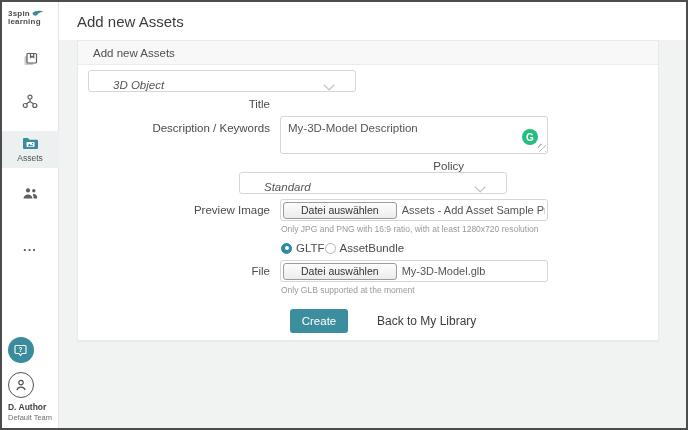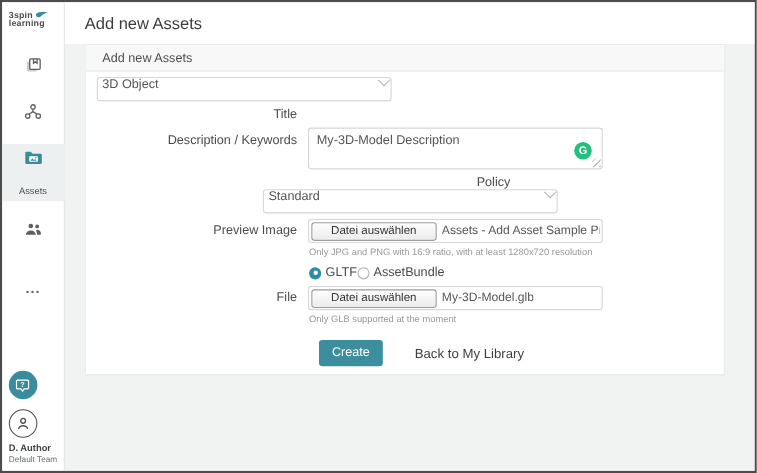--- a/index.html
+++ b/index.html
@@ -18,21 +18,21 @@
   .logo { padding:8px 4px 6px 6px; align-self:flex-start; cursor:pointer; }
   .logo-line1 { display:flex; align-items:flex-start; gap:2px;text-align:center; }
   .logo-txt { font-size:8px; font-weight:bold; color:#4d4d4d; letter-spacing:.2px; line-height:8px; }
   .logo-swoosh { width:12px; height:7px; }
   .nav-icon {
     width:40px; height:26px; display:flex; align-items:center; justify-content:center;
     color:#5c6063; cursor:pointer;
   }
   .nav-item-assets {
     width:57px; padding:6px 0 5px 0; background:#edf0f0; display:flex;
-    flex-direction:column; align-items:center; gap:18px; cursor:pointer;
+    flex-direction:column; align-items:center; gap:3px; cursor:pointer;
   }
   .assets-label { font-size:8.5px; color:#4f5355; }
   .dots { font-size:13px; font-weight:bold; color:#5c6063; letter-spacing:1px; line-height:8px; }
   .side-bottom { margin-top:auto; display:flex; flex-direction:column; align-items:flex-start; padding-bottom:6px; }
   .help-btn {
     width:26px; height:26px; border-radius:50%; background:#3a8c9c; display:flex;
     align-items:center; justify-content:center; cursor:pointer; margin-bottom:9px;
   }
   .avatar {
     width:26px; height:26px; border-radius:50%; border:1.5px solid #4f5355;
@@ -61,22 +61,22 @@
   }
   .fcol { margin-left:10px; width:268px; }
   .tinput, .fselect, .fileinput, .ftextarea-wrap {
     width:268px; border:1px solid #d4d6d7; border-radius:3px; background:#fff;
   }
   .tinput {
     height:22px; font-size:11.5px; color:#555; padding:0 7px; outline:none;
     font-family:"Liberation Sans", sans-serif;
   }
   .fselect {
-    height:22px; display:flex; align-items:flex-start; justify-content:space-between;
-    padding:0 4px; font-size:11.5px; color:#555; cursor:pointer;
+    height:22px; display:flex; align-items:flex-end; justify-content:space-between;
+    padding:0 24px; font-size:11.5px; color:#555; cursor:pointer;font-style:italic;
   }
   .chev { width:8px; height:8px; border-right:1.4px solid #b3babf; border-bottom:1.4px solid #b3babf; transform:rotate(45deg) translateY(-3px); }
   .ftextarea-wrap { position:relative; height:38px; }
   .ftextarea {
     width:100%; height:100%; border:none; resize:none; outline:none; background:transparent;
     font-size:11.5px; color:#555; padding:5px 7px; font-family:"Liberation Sans", sans-serif;
   }
   .grammarly {
     position:absolute; right:9px; bottom:8px; width:16px; height:16px; border-radius:50%;
     background:#22bf7e; color:#fff; font-size:10px; font-weight:bold; display:flex;

